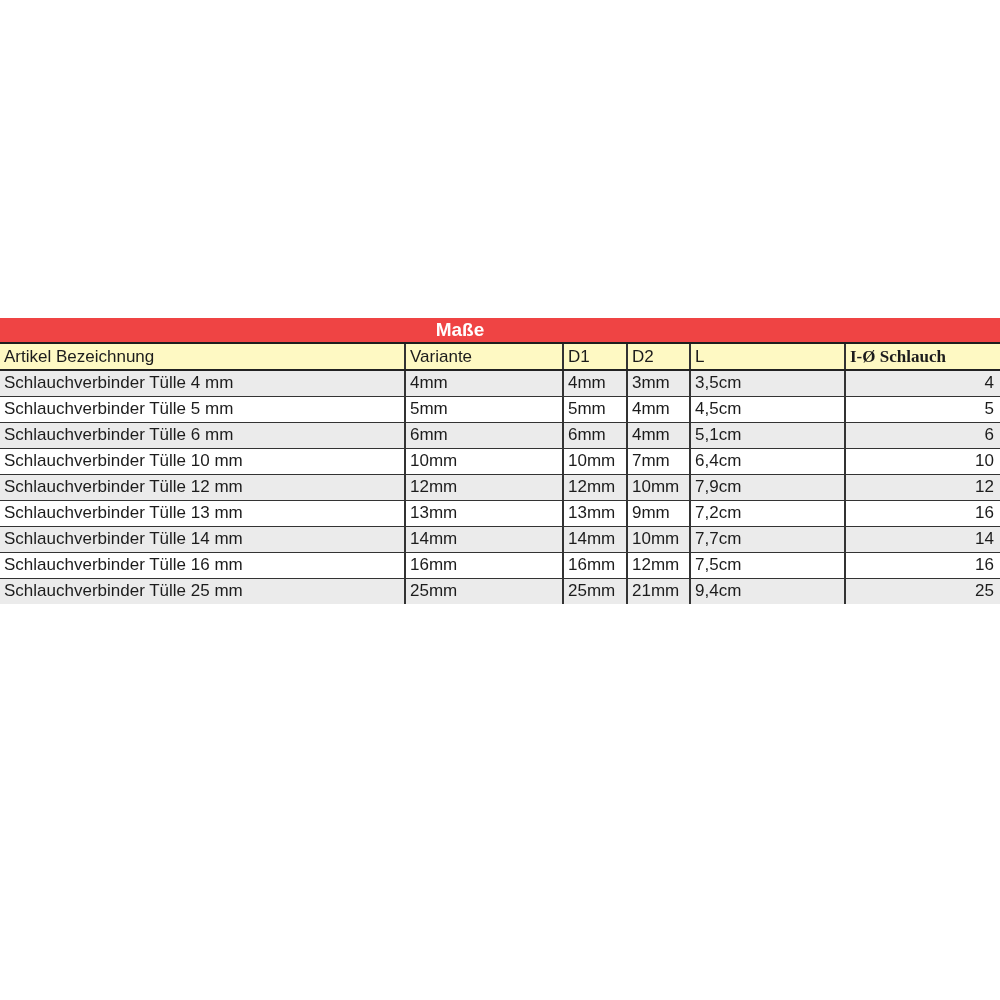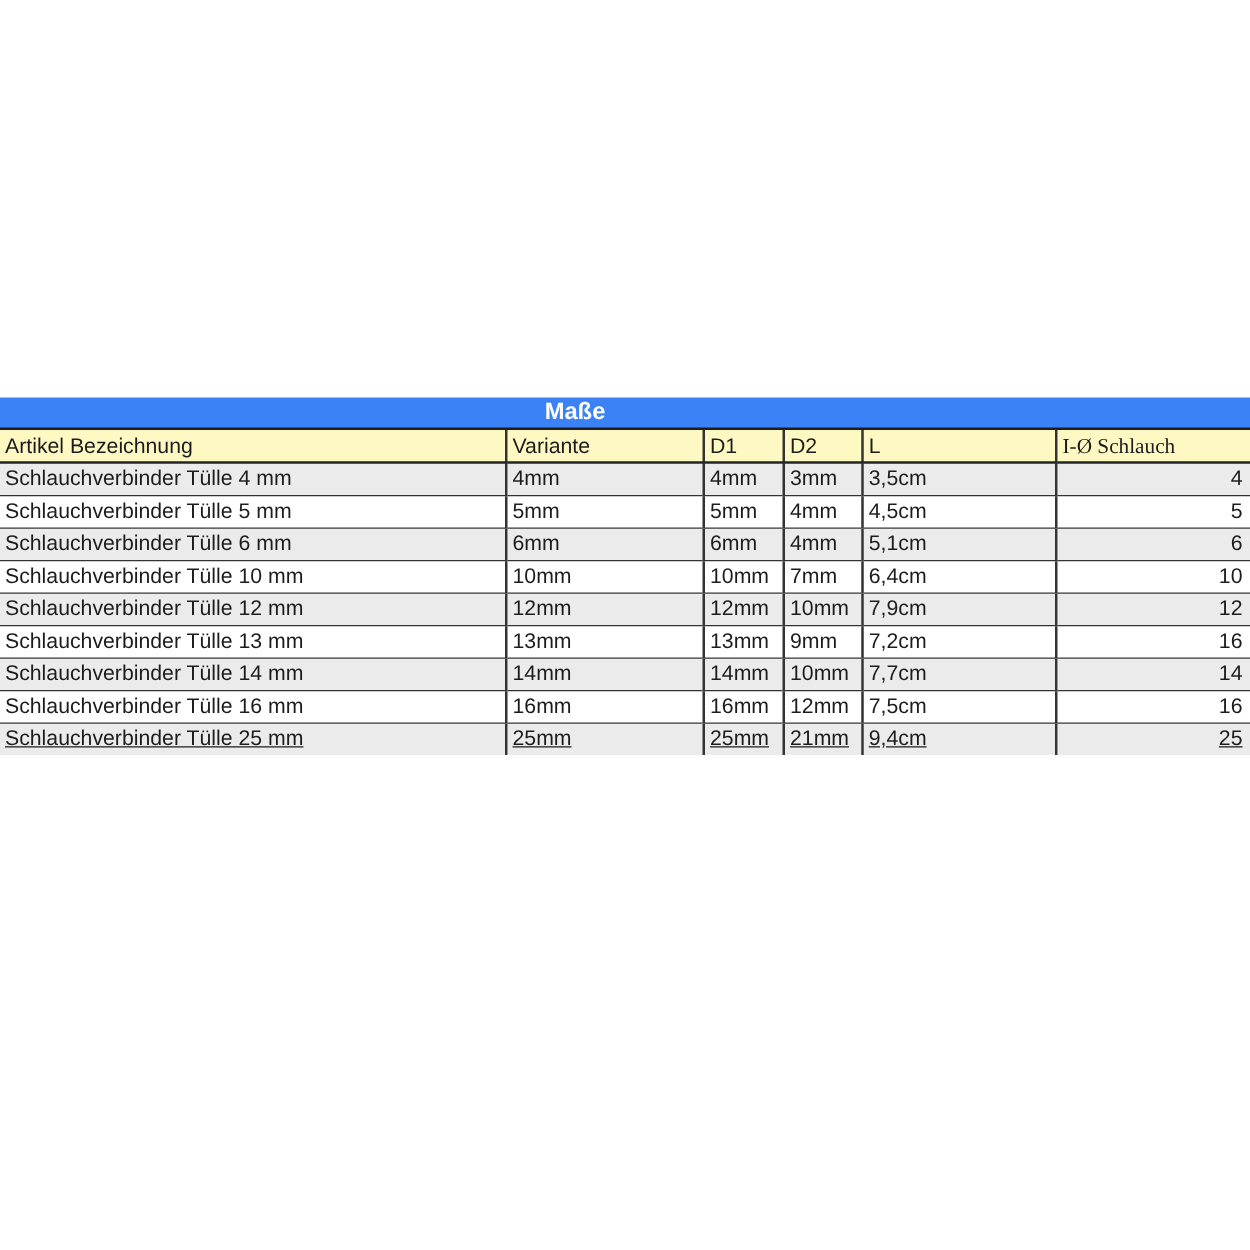--- a/index.html
+++ b/index.html
@@ -10,21 +10,21 @@
     overflow: hidden;
   }
   .table-wrap {
     position: absolute;
     top: 318px; left: 0;
     width: 1000px;
   }
   .title-band {
     width: 100%;
     height: 26px;
-    background: #3b82f6;
+    background: #ef4444;
     border-bottom: 2px solid #1e1e1e;
     display: flex;
     align-items: center;
   }
   .title-band span {
     display: block;
     width: 920px;            
     text-align: center;
     color: #ffffff;
     font-weight: bold;
@@ -49,24 +49,25 @@
     border-bottom: 1.5px solid #333333;
     line-height: 24px;
   }
   th:last-child, td:last-child { border-right: none; }
   thead th {
     background: #fef9c3;
     border-bottom: 2px solid #222222;
   }
   thead th:nth-child(6) {
     font-family: "Liberation Serif", serif;
+    font-weight: bold;
   }
   tbody tr:nth-child(odd)  td { background: #ebebeb; }
   tbody tr:nth-child(even) td { background: #ffffff; }
-  tbody tr:last-child td { border-bottom: none; text-decoration: underline; }
+  tbody tr:last-child td { border-bottom: none; }
   td:nth-child(6) { text-align: right; padding-right: 6px; }
 </style>
 </head>
 <body>
 
 <div class="table-wrap">
   <div class="title-band">
     <span>Maße</span>
   </div>
   <table>

